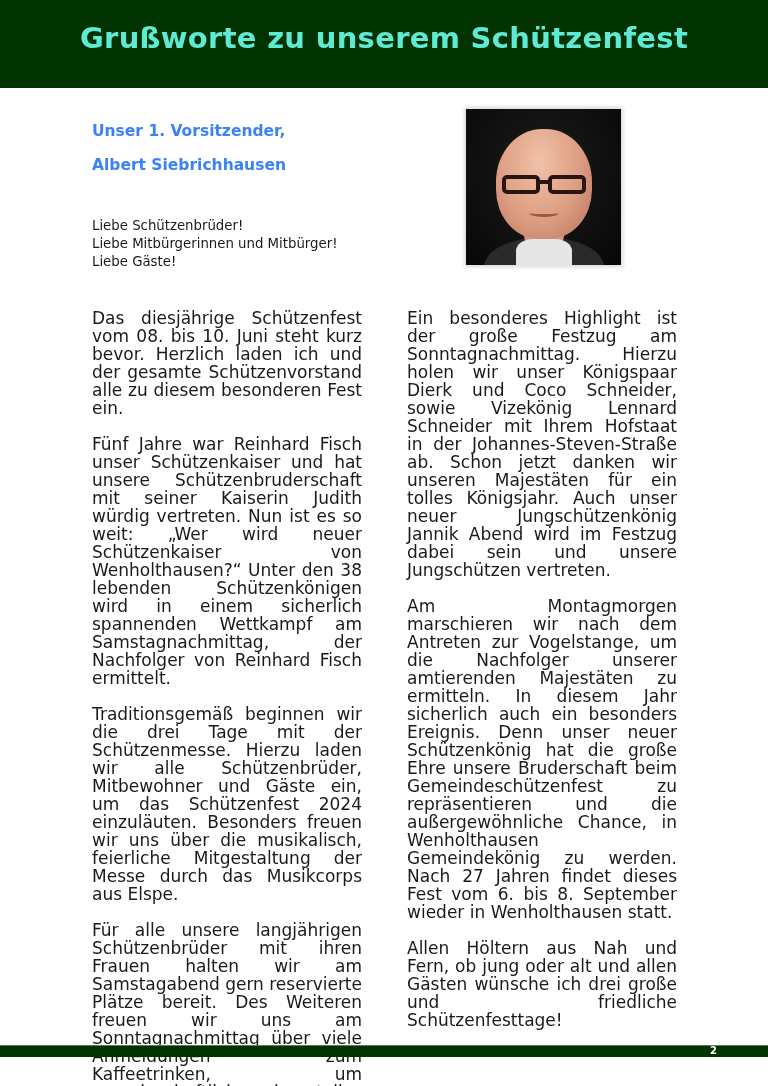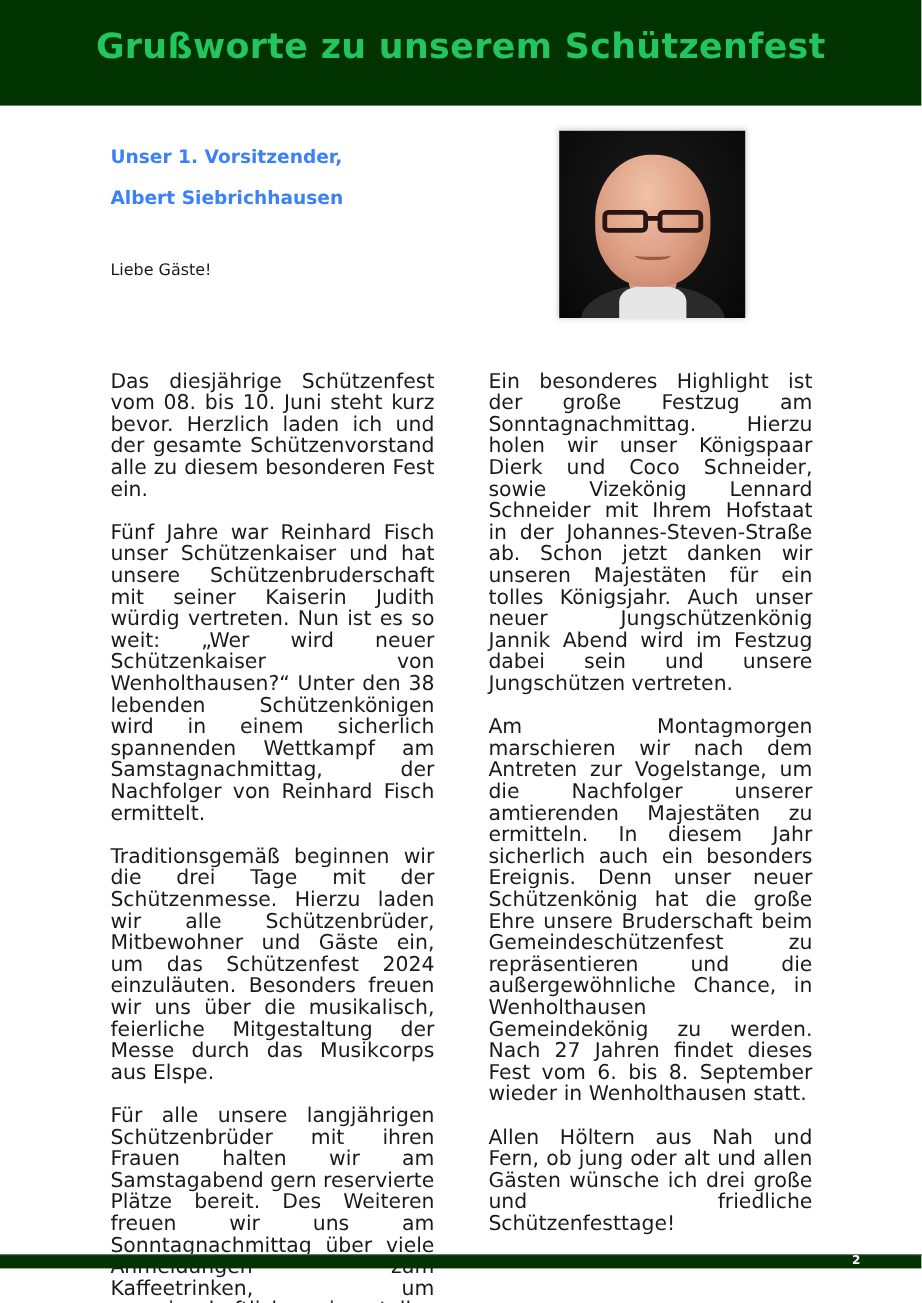--- a/index.html
+++ b/index.html
@@ -5,21 +5,21 @@
   * { margin: 0; padding: 0; box-sizing: border-box; }
   html, body { width: 768px; height: 1086px; background: #ffffff; overflow: hidden; }
   body { position: relative; font-family: "DejaVu Sans", sans-serif; color: #1a1a1a; }
 
   .header {
     position: absolute; left: 0; top: 0; width: 768px; height: 88px;
     background: #013300;
     display: flex; align-items: center; justify-content: center;
   }
   .header h1 {
-    color: #22c55e; font-family: "DejaVu Sans", sans-serif; font-weight: bold;
+    color: #5eead4; font-family: "DejaVu Sans", sans-serif; font-weight: bold;
     font-size: 29px; letter-spacing: 0.3px; margin-top: -12px;
   }
 
   .intro-title {
     position: absolute; left: 92px; font-weight: bold; font-size: 15.5px; color: #3b82f6;
   }
   #t1 { top: 122px; }
   #t2 { top: 156px; }
 
   .salutations {
@@ -87,20 +87,22 @@
 <body>
 
 <div class="header">
   <h1>Grußworte zu unserem Schützenfest</h1>
 </div>
 
 <div class="intro-title" id="t1">Unser 1. Vorsitzender,</div>
 <div class="intro-title" id="t2">Albert Siebrichhausen</div>
 
 <div class="salutations">
+  <div>Liebe Schützenbrüder!</div>
+  <div>Liebe Mitbürgerinnen und Mitbürger!</div>
   <div>Liebe Gäste!</div>
 </div>
 
 <div class="photo">
   <div class="jacket"></div>
   <div class="neck"></div>
   <div class="shirt"></div>
   <div class="head"></div>
   <div class="glasses">
     <div class="lens l"></div>

